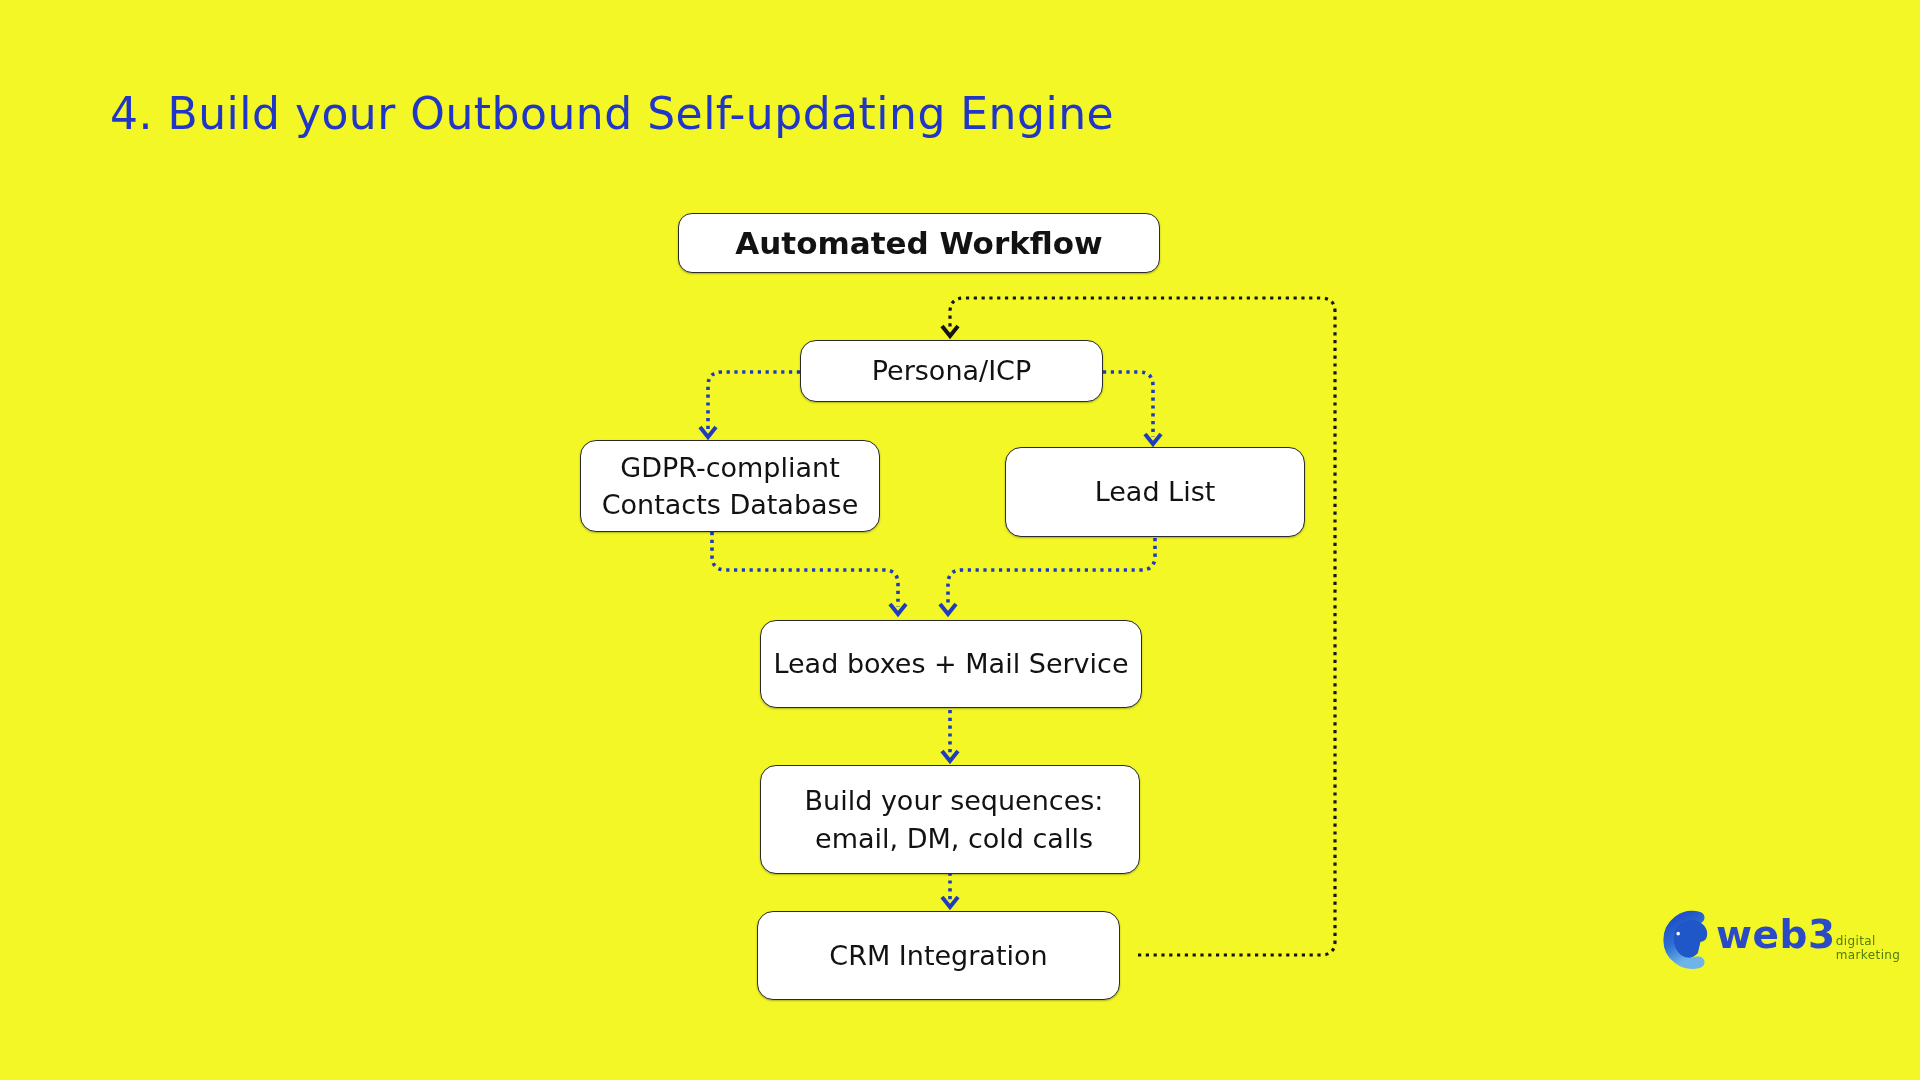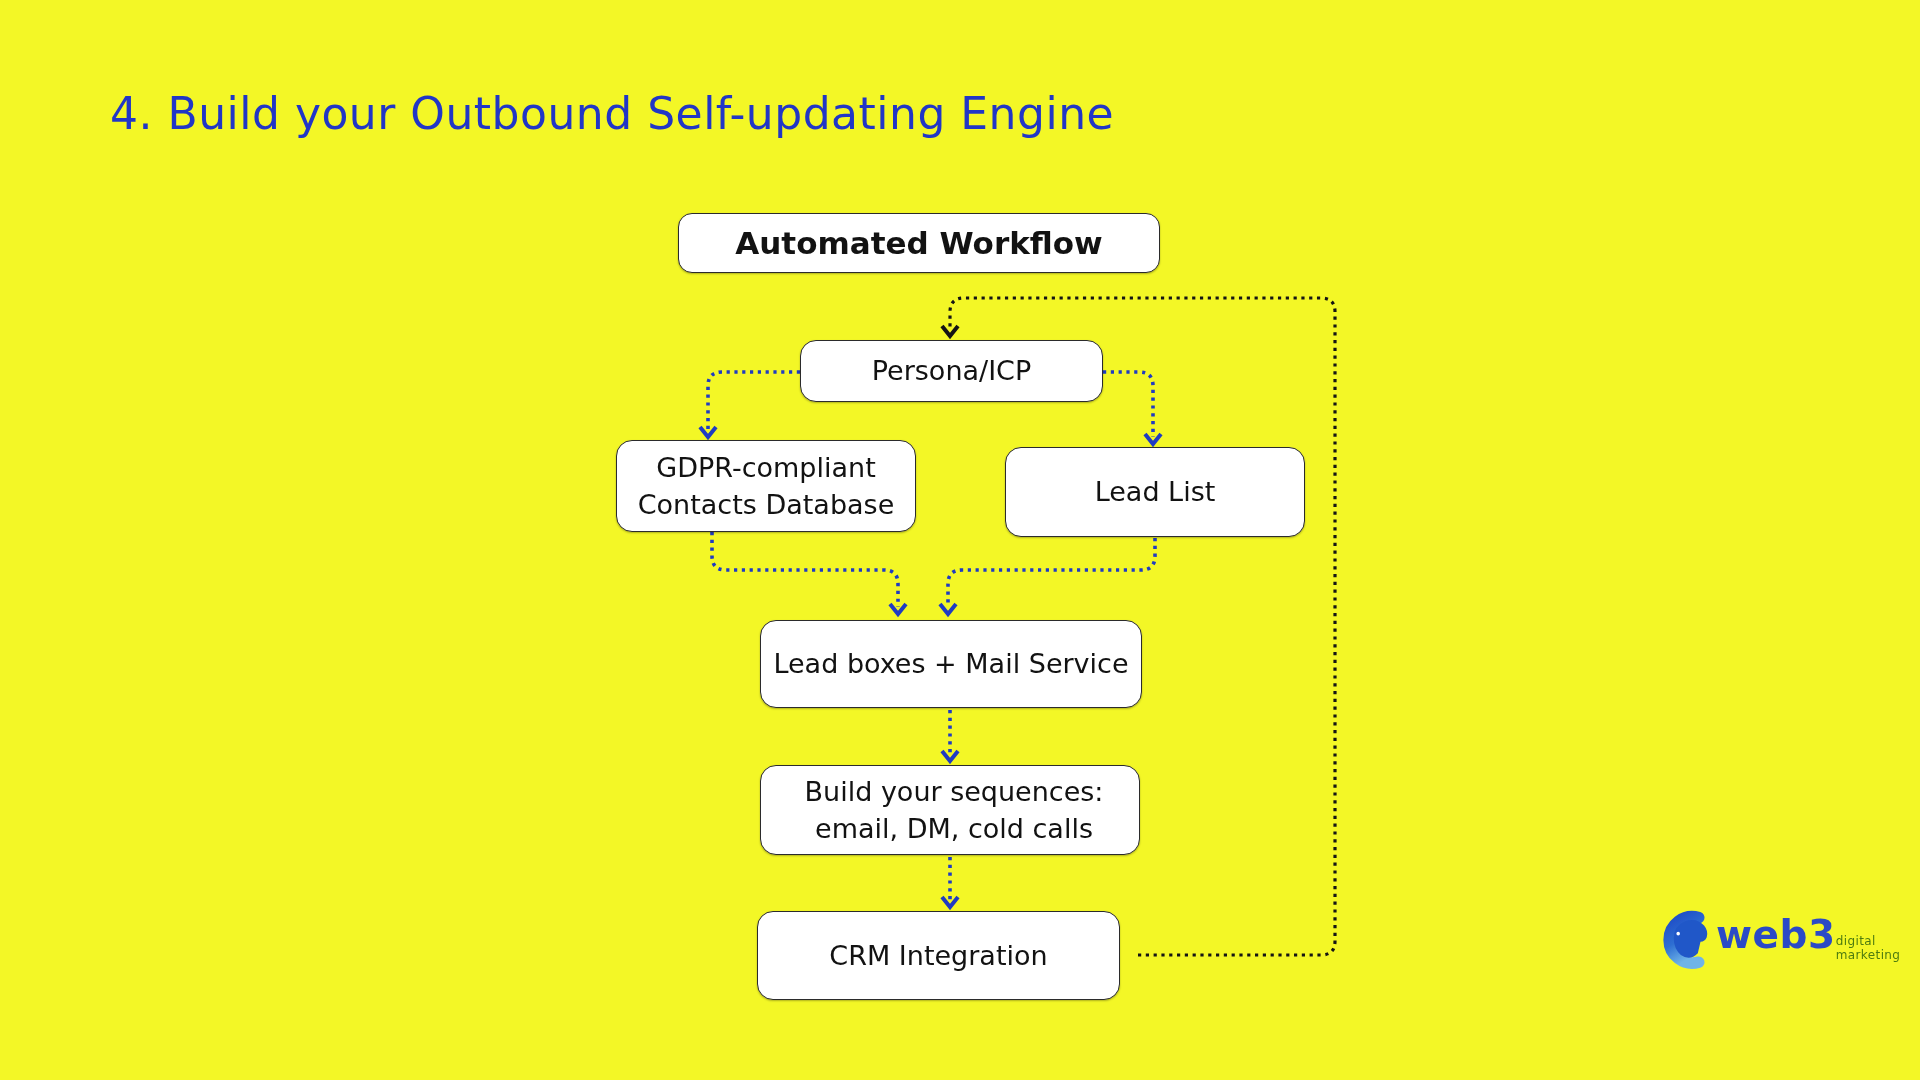--- a/index.html
+++ b/index.html
@@ -37,24 +37,24 @@
     background:var(--node-bg);
     border:1.6px solid var(--node-border);
     border-radius:16px;
     color:var(--node-text);
     font-size:27px;line-height:1.38;
     box-shadow:0 1px 2px rgba(0,0,0,0.28);
   }
   .node-header{font-size:31px;font-weight:bold;border-radius:14px;}
   .n-header{left:678px;top:213px;width:482px;height:60px;}
   .n-persona{left:800px;top:340px;width:303px;height:62px;}
-  .n-gdpr{left:616px;top:440px;width:300px;height:92px;}
+  .n-gdpr{left:580px;top:440px;width:300px;height:92px;}
   .n-lead{left:1005px;top:447px;width:300px;height:90px;}
   .n-mail{left:760px;top:620px;width:382px;height:88px;}
-  .n-seq{left:760px;top:765px;width:380px;height:90px;padding-left:8px;}
+  .n-seq{left:760px;top:765px;width:380px;height:109px;padding-left:8px;}
   .n-crm{left:757px;top:911px;width:363px;height:89px;}
   .logo{
     position:absolute;left:1655px;top:902px;
     display:flex;align-items:center;gap:4px;
   }
   .logo-text{display:flex;flex-direction:row;align-items:flex-start;}
   .logo-name{
     font-size:39px;font-weight:bold;color:var(--logo-blue);
     line-height:0.95;letter-spacing:0.5px;
   }

